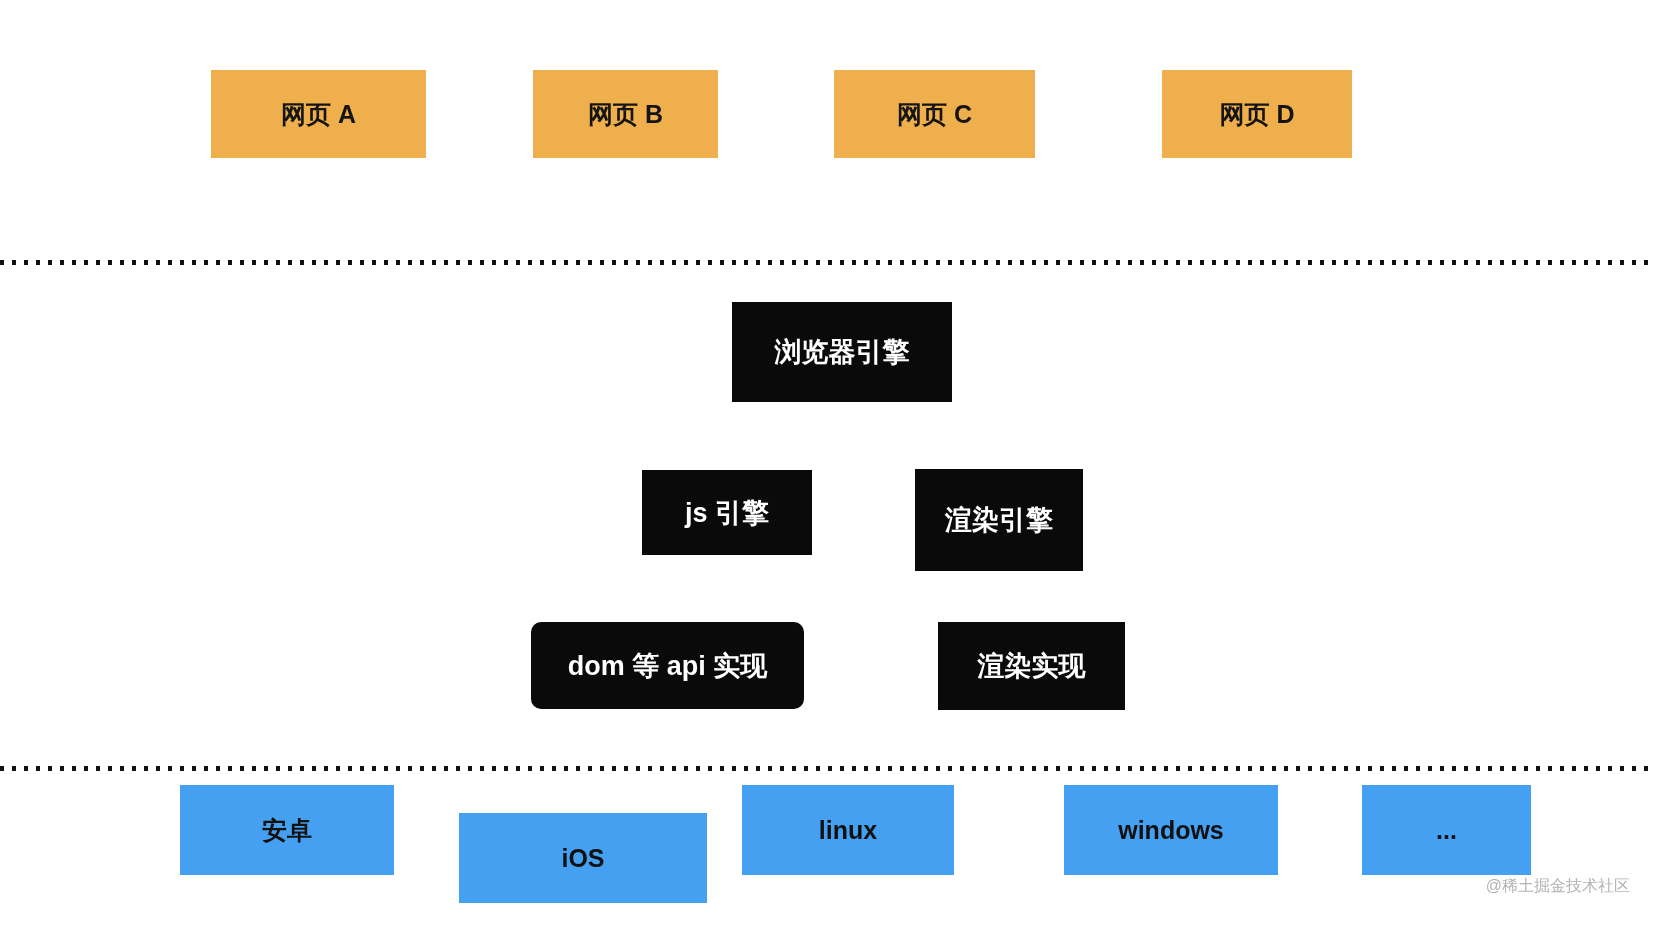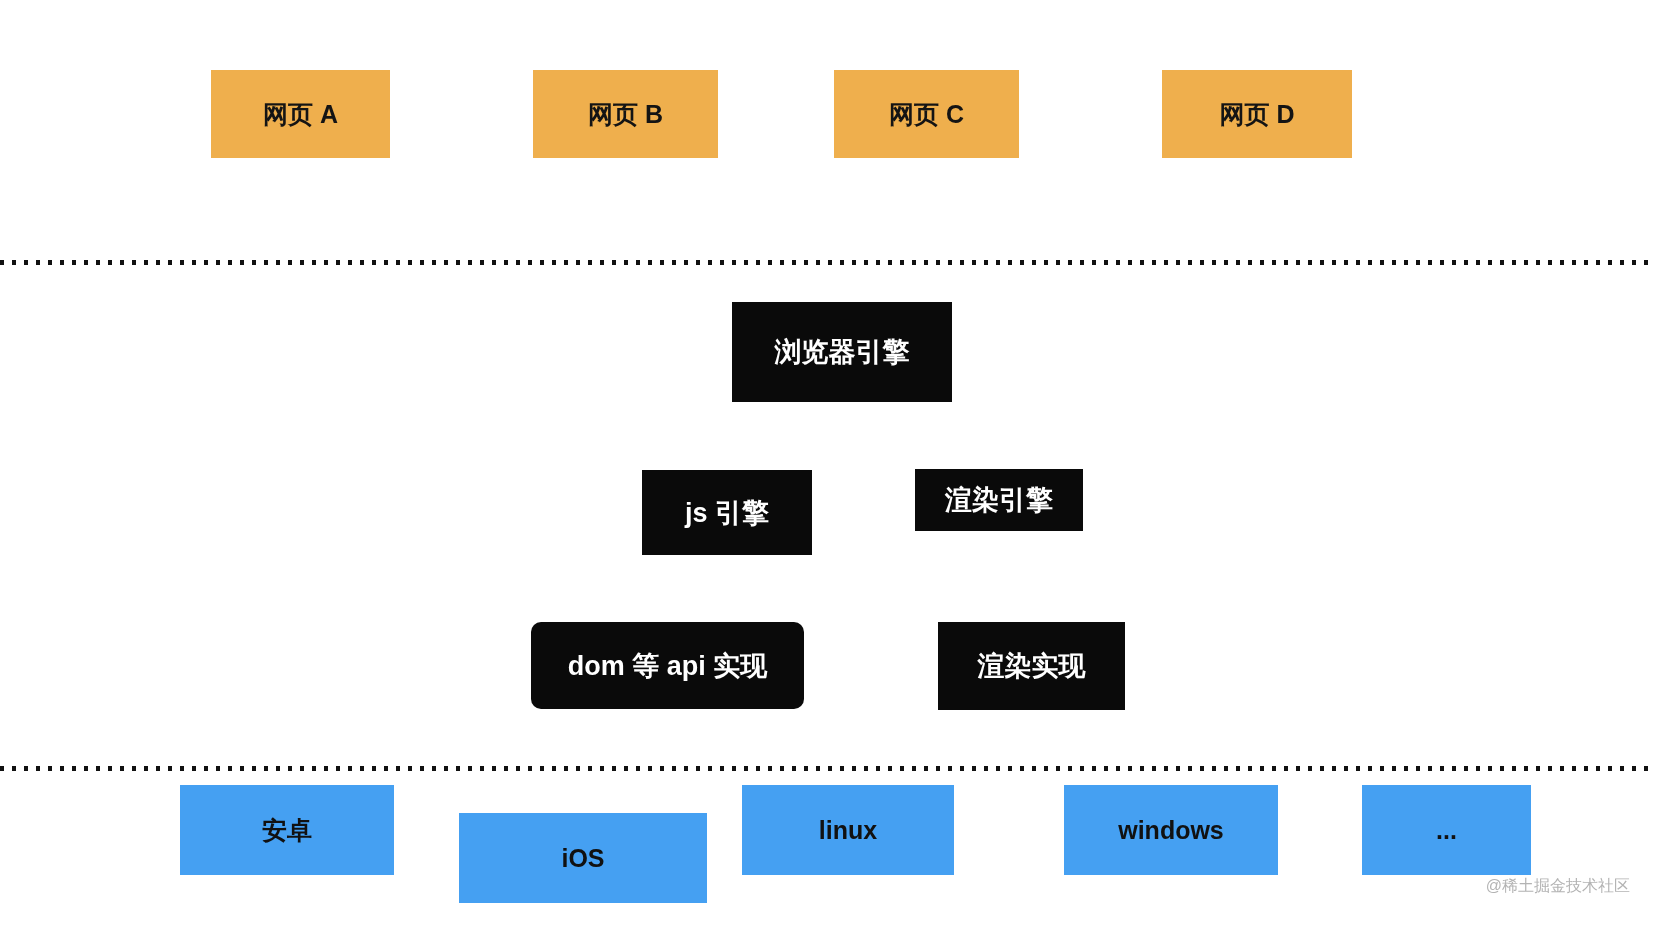--- a/index.html
+++ b/index.html
@@ -44,31 +44,31 @@
     top: 785px;
     height: 90px;
   }
   .dotted-line {
     position: absolute;
     left: 0;
     width: 1656px;
     height: 5px;
     background: repeating-linear-gradient(to right, #111111 0 4px, transparent 4px 12px);
   }
-  #webpage-a { left: 211px; width: 179px; }
+  #webpage-a { left: 211px; width: 215px; }
   #webpage-b { left: 533px; width: 185px; }
-  #webpage-c { left: 834px; width: 185px; }
+  #webpage-c { left: 834px; width: 201px; }
   #webpage-d { left: 1162px; width: 190px; }
 
   #dotted-line-top { top: 260px; }
   #dotted-line-bottom { top: 766px; }
 
   #browser-engine { left: 732px; top: 302px; width: 220px; height: 100px; }
   #js-engine      { left: 642px; top: 470px; width: 170px; height: 85px; }
-  #render-engine  { left: 915px; top: 469px; width: 168px; height: 62px; }
+  #render-engine  { left: 915px; top: 469px; width: 168px; height: 102px; }
   #dom-api-impl   { left: 531px; top: 622px; width: 273px; height: 87px; border-radius: 10px; }
   #render-impl    { left: 938px; top: 622px; width: 187px; height: 88px; }
 
   #platform-android { left: 180px;  width: 214px; }
   #platform-ios     { left: 459px;  width: 248px; margin-top: 28px; }
   #platform-linux   { left: 742px;  width: 212px; }
   #platform-windows { left: 1064px; width: 214px; }
   #platform-more    { left: 1362px; width: 169px; }
 
   .watermark {

